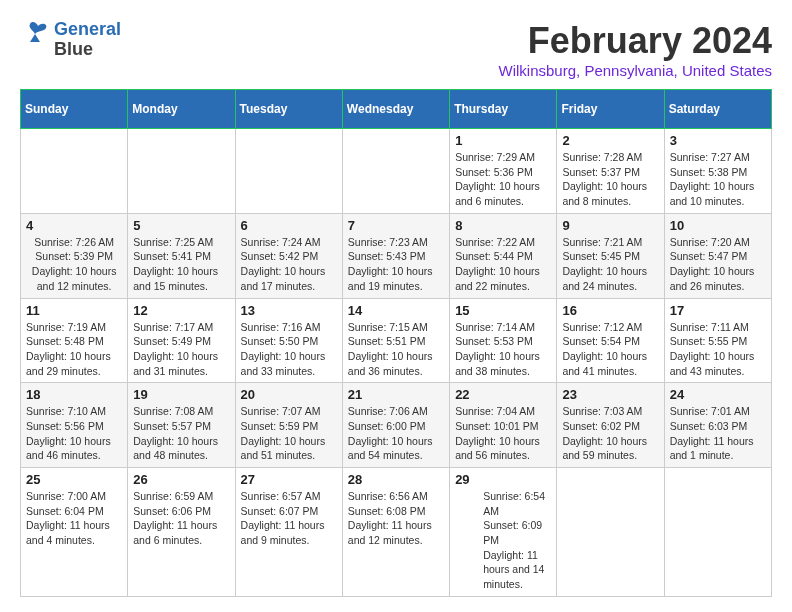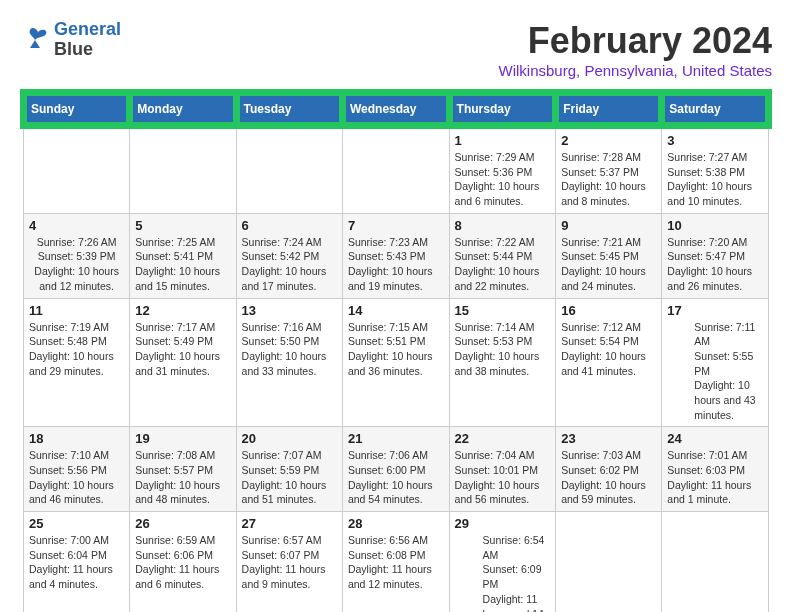--- a/index.html
+++ b/index.html
@@ -11,21 +11,20 @@
       padding: 20px;
     }
     .header {
       display: flex;
       justify-content: space-between;
       align-items: flex-start;
       margin-bottom: 10px;
     }
     .logo {
       display: flex;
-      align-items: center;
       gap: 4px;
     }
     .logo-text {
       font-size: 18px;
       font-weight: bold;
       color: #333;
       line-height: 1.1;
     }
     .logo-text span { color: #2a6db5; }
     .logo-bird {
@@ -44,25 +43,25 @@
       font-weight: normal;
     }
     .calendar {
       width: 100%;
       border-collapse: collapse;
       font-size: 11px;
     }
     .calendar thead th {
       background: #2a6db5;
       color: #fff;
-      padding: 6px 4px;
+      padding: 12px 4px;
       text-align: left;
       font-size: 12px;
       font-weight: bold;
-      border: 7px solid #22c55e;
+      border: 1px solid #22c55e;
     }
     .calendar tbody td {
       border: 1px solid #ccc;
       vertical-align: top;
       padding: 4px 5px;
       width: 107px;
       height: 80px;
       background: #fff;
     }
     .calendar tbody tr:nth-child(even) td {
@@ -214,21 +213,21 @@
 Daylight: 10 hours and 38 minutes.</div>
         </td>
         <td>
           <div class="day-num">16</div>
           <div class="day-info" style="white-space: pre-line;">Sunrise: 7:12 AM
 Sunset: 5:54 PM
 Daylight: 10 hours and 41 minutes.</div>
         </td>
         <td>
           <div class="day-num">17</div>
-          <div class="day-info" style="white-space: pre-line; margin-left: 27px;">Sunrise: 7:11 AM
+          <div class="day-info" style="white-space: pre-line;">Sunrise: 7:11 AM
 Sunset: 5:55 PM
 Daylight: 10 hours and 43 minutes.</div>
         </td>
       </tr>
       <tr>
         <td>
           <div class="day-num">18</div>
           <div class="day-info" style="white-space: pre-line;">Sunrise: 7:10 AM
 Sunset: 5:56 PM
 Daylight: 10 hours and 46 minutes.</div>

